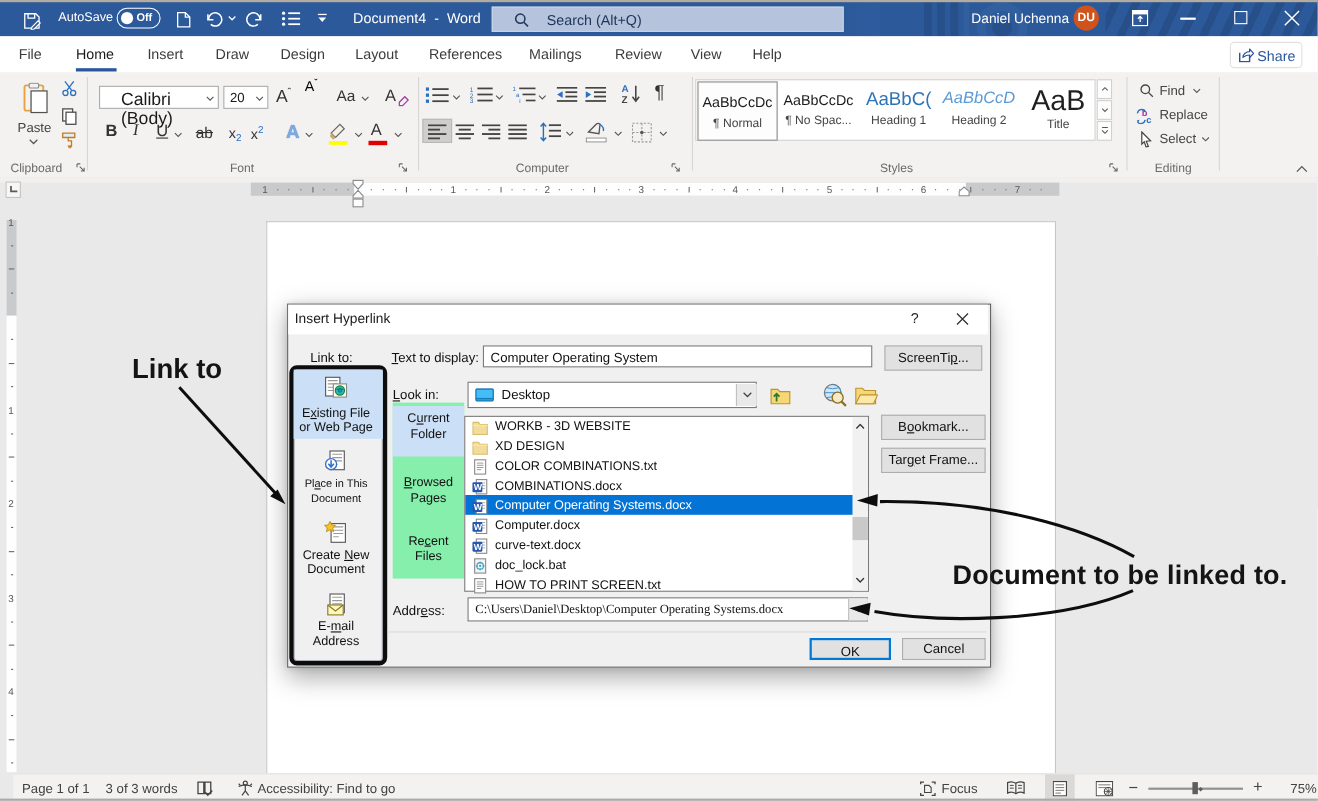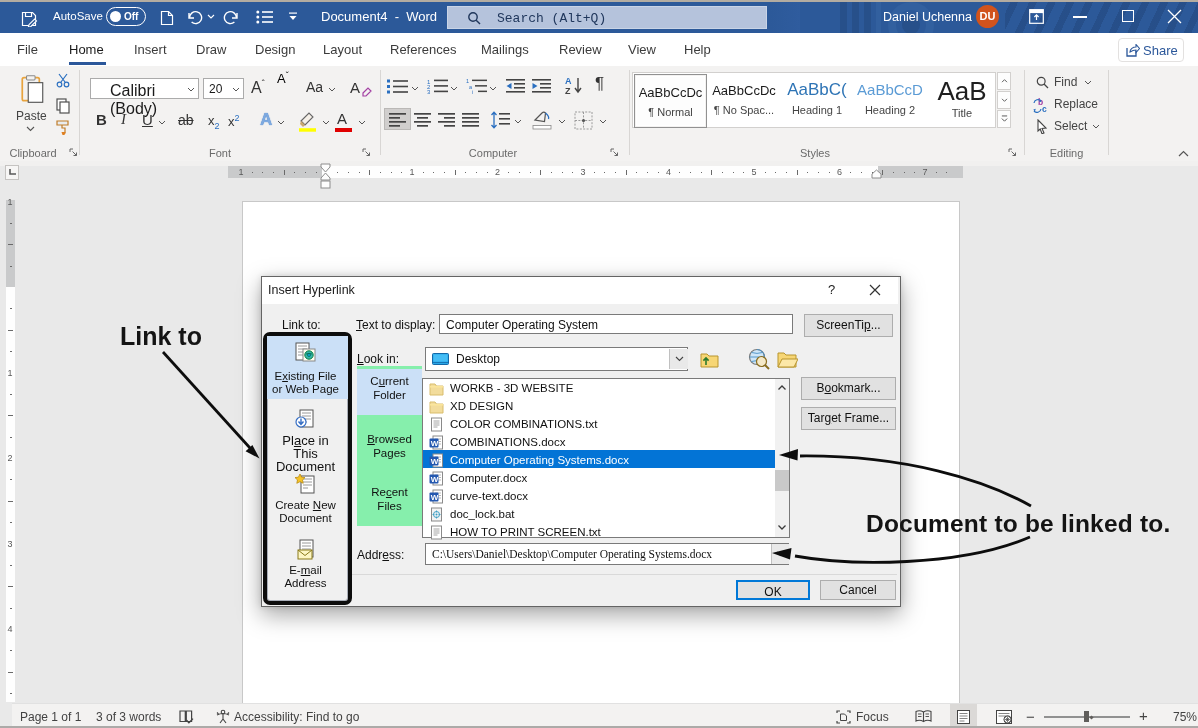--- a/index.html
+++ b/index.html
@@ -90,21 +90,21 @@
       <rect x="1" y="0.5" width="8" height="1.2" fill="#fff"></rect>
       <path d="M1.5 4 l3.5 4 3.5-4 z" fill="#fff"></path>
     </svg>
     <span class="tbtxt abs" style="left:321px;top:9px;">Document4&nbsp;&nbsp;-&nbsp;&nbsp;Word</span>
 
     <div class="abs" style="left:447px;top:6px;width:320px;height:23px;background:#b5c3dc;border:1px solid #c9d4e6;box-sizing:border-box;">
       <svg class="abs" style="left:19px;top:4px;" width="15" height="15" viewBox="0 0 15 15">
         <circle cx="6" cy="6" r="4.2" fill="none" stroke="#20375c" stroke-width="1.4"></circle>
         <path d="M9.2 9.2 L13 13" stroke="#20375c" stroke-width="1.4"></path>
       </svg>
-      <span class="abs" style="left:49px;top:4px;font-size:13px;color:#20375c;font-family:Liberation Mono, monospace;">Search (Alt+Q)</span>
+      <span class="abs" style="left:49px;top:4px;font-size:13px;color:#20375c;">Search (Alt+Q)</span>
     </div>
     <span class="abs" style="left:883px;top:10px;font-size:12.5px;color:#fff;">Daniel Uchenna</span>
     <div class="abs" style="left:976px;top:5px;width:23px;height:23px;border-radius:50%;background:#d1531c;">
       <span class="abs" style="left:3.5px;top:5px;font-size:11px;font-weight:bold;color:#fff;">DU</span>
     </div>
 
     <svg class="abs" style="left:1029px;top:9px;" width="15" height="15" viewBox="0 0 15 15">
       <rect x="0.7" y="0.7" width="13.6" height="13.6" fill="none" stroke="#fff" stroke-width="1.2"></rect>
       <rect x="0.7" y="0.7" width="13.6" height="3.4" fill="#fff"></rect>
       <path d="M7.5 11 V6 M5.4 8 l2.1-2.1 L9.6 8" stroke="#fff" stroke-width="1.2" fill="none"></path>
@@ -371,21 +371,21 @@
       </div>
       <div class="abs" style="left:76px;top:3px;width:70px;height:48px;text-align:center;">
         <div style="margin-top:7px;font-size:13px;color:#1a1a1a;">AaBbCcDc</div>
         <div style="margin-top:6px;font-size:11px;color:#444;">¶ No Spac...</div>
       </div>
       <div class="abs" style="left:149px;top:3px;width:70px;height:48px;text-align:center;">
         <div style="margin-top:4px;font-size:17px;color:#2e74b5;">AaBbC‭(</div>
         <div style="margin-top:4px;font-size:11px;color:#444;">Heading 1</div>
       </div>
       <div class="abs" style="left:222px;top:3px;width:70px;height:48px;text-align:center;">
-        <div style="margin-top:5px;font-size:15px;color:#5b9bd5;">AaBbCcD</div>
+        <div style="margin-top:5px;font-size:15px;color:#5b9bd5;font-style:italic;">AaBbCcD</div>
         <div style="margin-top:6px;font-size:11px;color:#444;">Heading 2</div>
       </div>
       <div class="abs" style="left:295px;top:3px;width:68px;height:48px;text-align:center;">
         <div style="margin-top:0px;font-size:26px;color:#1f1f1f;">AaB</div>
         <div style="margin-top:0px;font-size:11px;color:#444;">Title</div>
       </div>
     </div>
 
     <div class="abs" style="left:997px;top:6px;width:14px;height:56px;">
       <div class="abs" style="left:0;top:0;width:14px;height:18px;background:#fdfdfd;border:1px solid #d2d0ce;box-sizing:border-box;"></div>
@@ -580,21 +580,21 @@
       <path d="M13 13 a4.5 2 0 0 1 6 0" fill="none" stroke="#064" stroke-width="0.8"></path>
       <circle cx="16" cy="14" r="1.6" fill="#0aa0c8" stroke="#064" stroke-width="0.6"></circle>
     </svg>
     <div class="abs" style="left:7px;top:93px;width:73px;height:30px;font-size:11.5px;color:#111;text-align:center;line-height:13px;">E<u>x</u>isting File<br>or Web Page</div>
     <svg class="abs" style="left:32px;top:131px;" width="24" height="24" viewBox="0 0 24 24">
       <rect x="6" y="2" width="13" height="17" fill="#fff" stroke="#555" stroke-width="1"></rect>
       <path d="M8 5 h9 M8 8 h9 M8 11 h9 M8 14 h5" stroke="#9a9a9a" stroke-width="1"></path>
       <circle cx="7" cy="14" r="5" fill="#fff" stroke="#356ec4" stroke-width="1.2"></circle>
       <path d="M7 10.5 v6 M4.5 13.5 L7 16.5 L9.5 13.5" stroke="#356ec4" stroke-width="1.4" fill="none"></path>
     </svg>
-    <div class="abs" style="left:7px;top:157px;width:73px;height:30px;font-size:13px;color:#111;text-align:center;line-height:13px;">Pl<u>a</u>ce in This<br>Document</div>
+    <div class="abs" style="left:7px;top:157px;width:73px;height:30px;font-size:10px;color:#111;text-align:center;line-height:13px;">Pl<u>a</u>ce in This<br>Document</div>
     <svg class="abs" style="left:32px;top:196px;" width="24" height="24" viewBox="0 0 24 24">
       <rect x="7" y="3" width="13" height="17" fill="#fff" stroke="#555" stroke-width="1"></rect>
       <path d="M9 6 h9 M9 9 h9 M9 12 h9 M9 15 h5" stroke="#9a9a9a" stroke-width="1"></path>
       <path d="M6 1 l1.6 3.2 3.4 .4 -2.5 2.3 .7 3.4 -3.2-1.7 -3.2 1.7 .7-3.4 L1 4.6 l3.4-.4 z" fill="#f7c325" stroke="#b98c12" stroke-width="0.8"></path>
     </svg>
     <div class="abs" style="left:7px;top:222px;width:73px;height:30px;font-size:11.5px;color:#111;text-align:center;line-height:13px;">Create <u>N</u>ew<br>Document</div>
     <svg class="abs" style="left:33px;top:261px;" width="24" height="24" viewBox="0 0 24 24">
       <rect x="5" y="2" width="13" height="17" fill="#fff" stroke="#555" stroke-width="1"></rect>
       <path d="M7 5 h9 M7 8 h9 M7 11 h9" stroke="#9a9a9a" stroke-width="1"></path>
       <rect x="3" y="12" width="14" height="9" fill="#fdf6c3" stroke="#8a7a1a" stroke-width="1"></rect>

